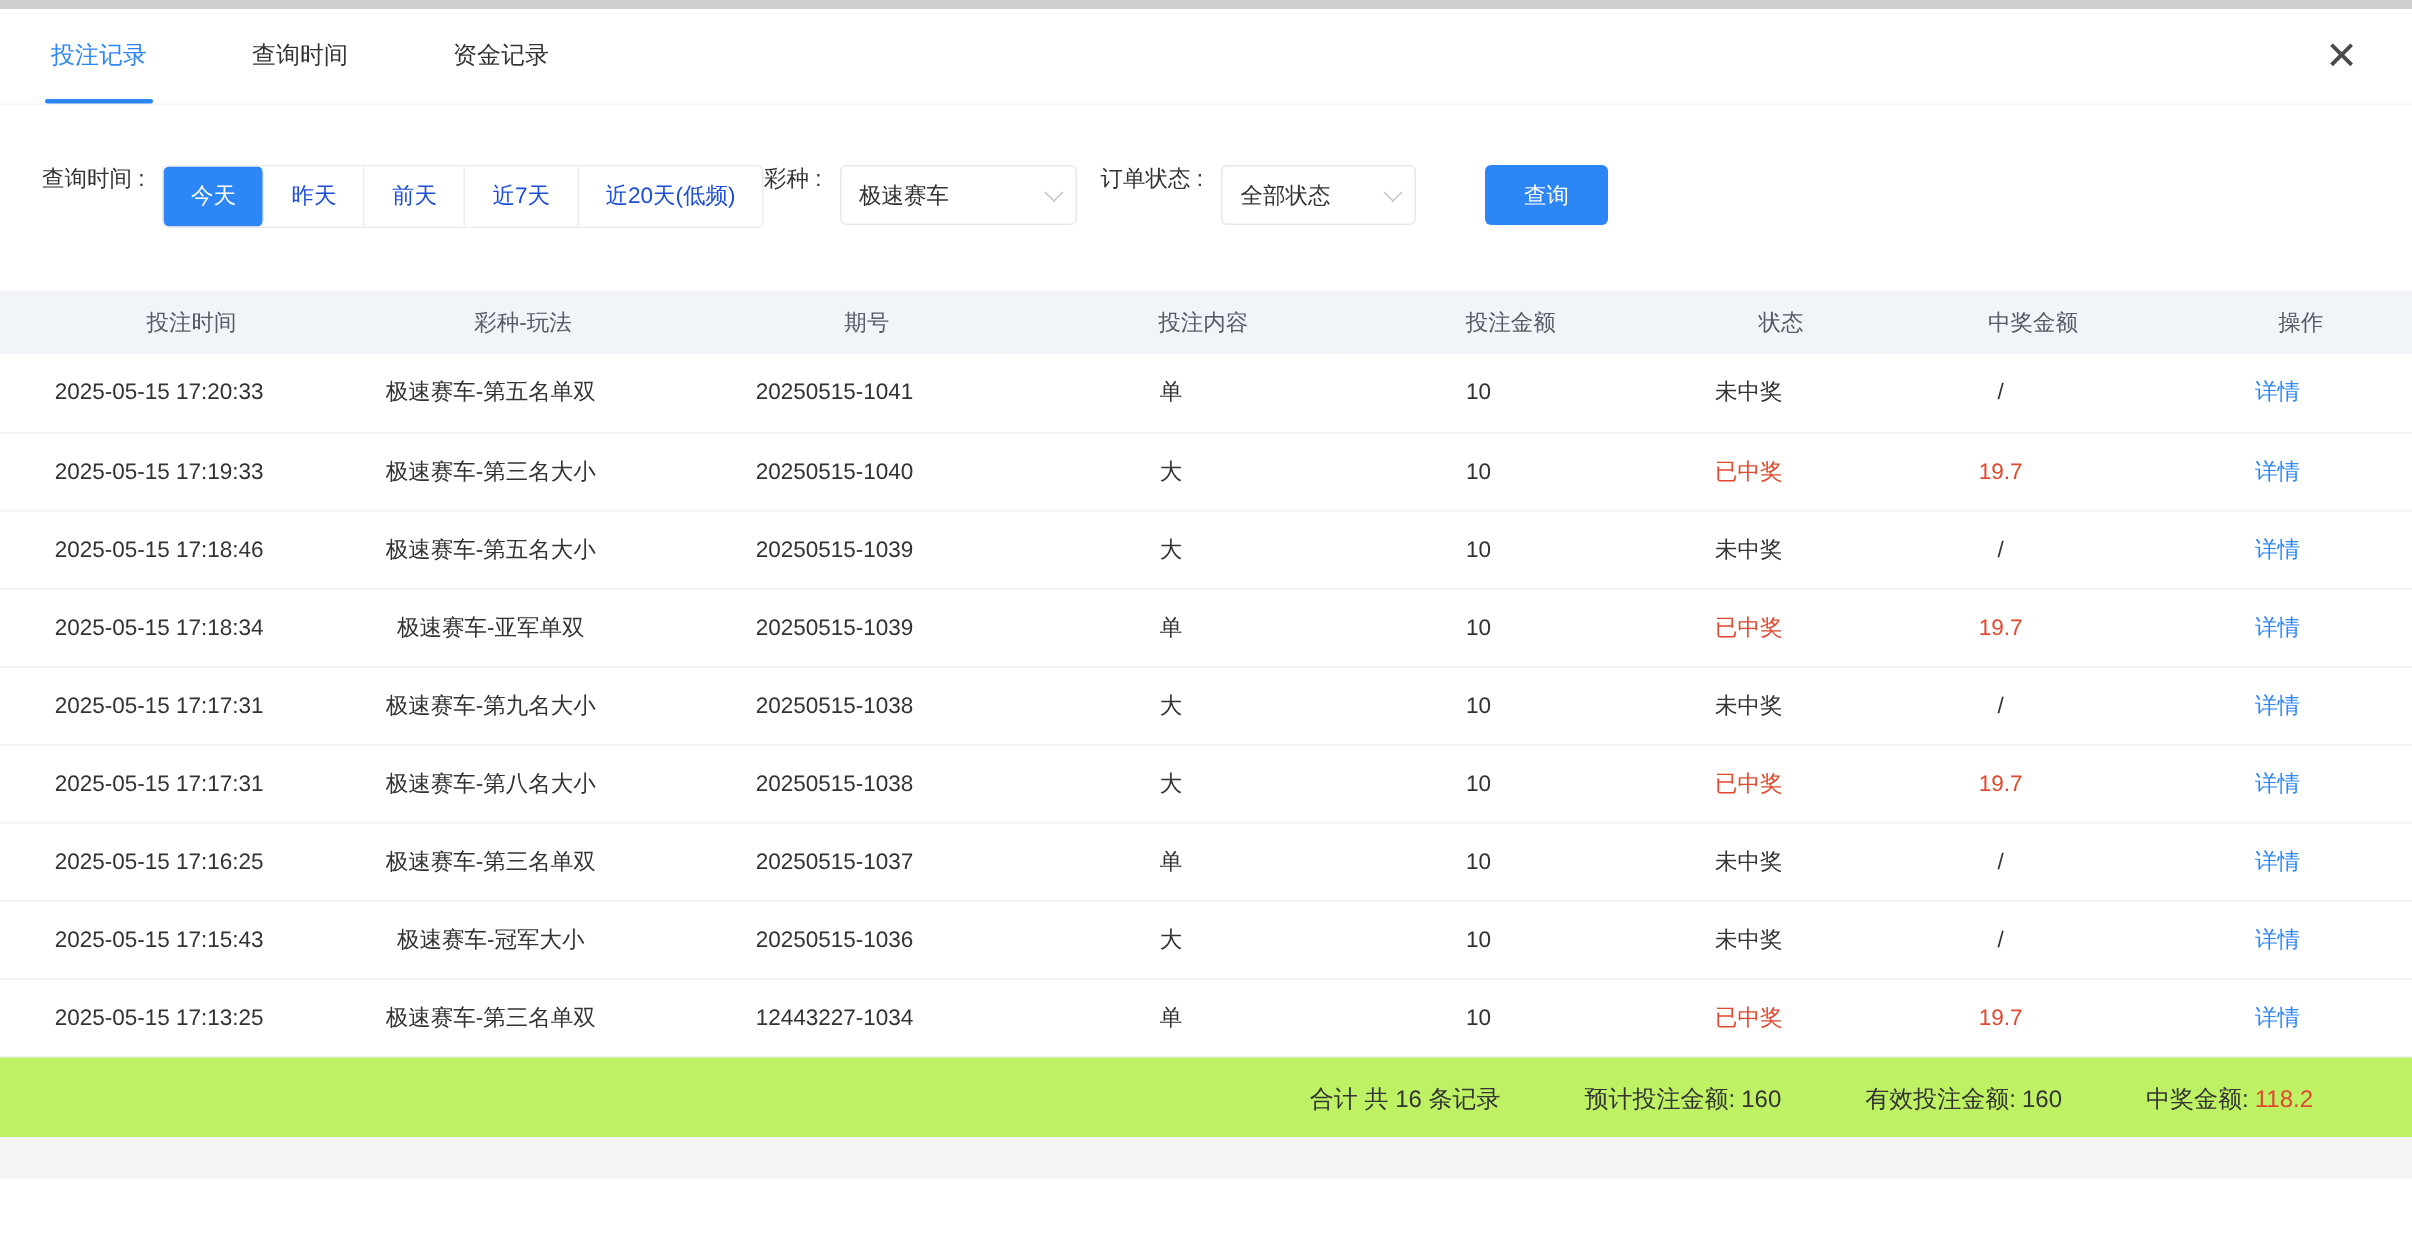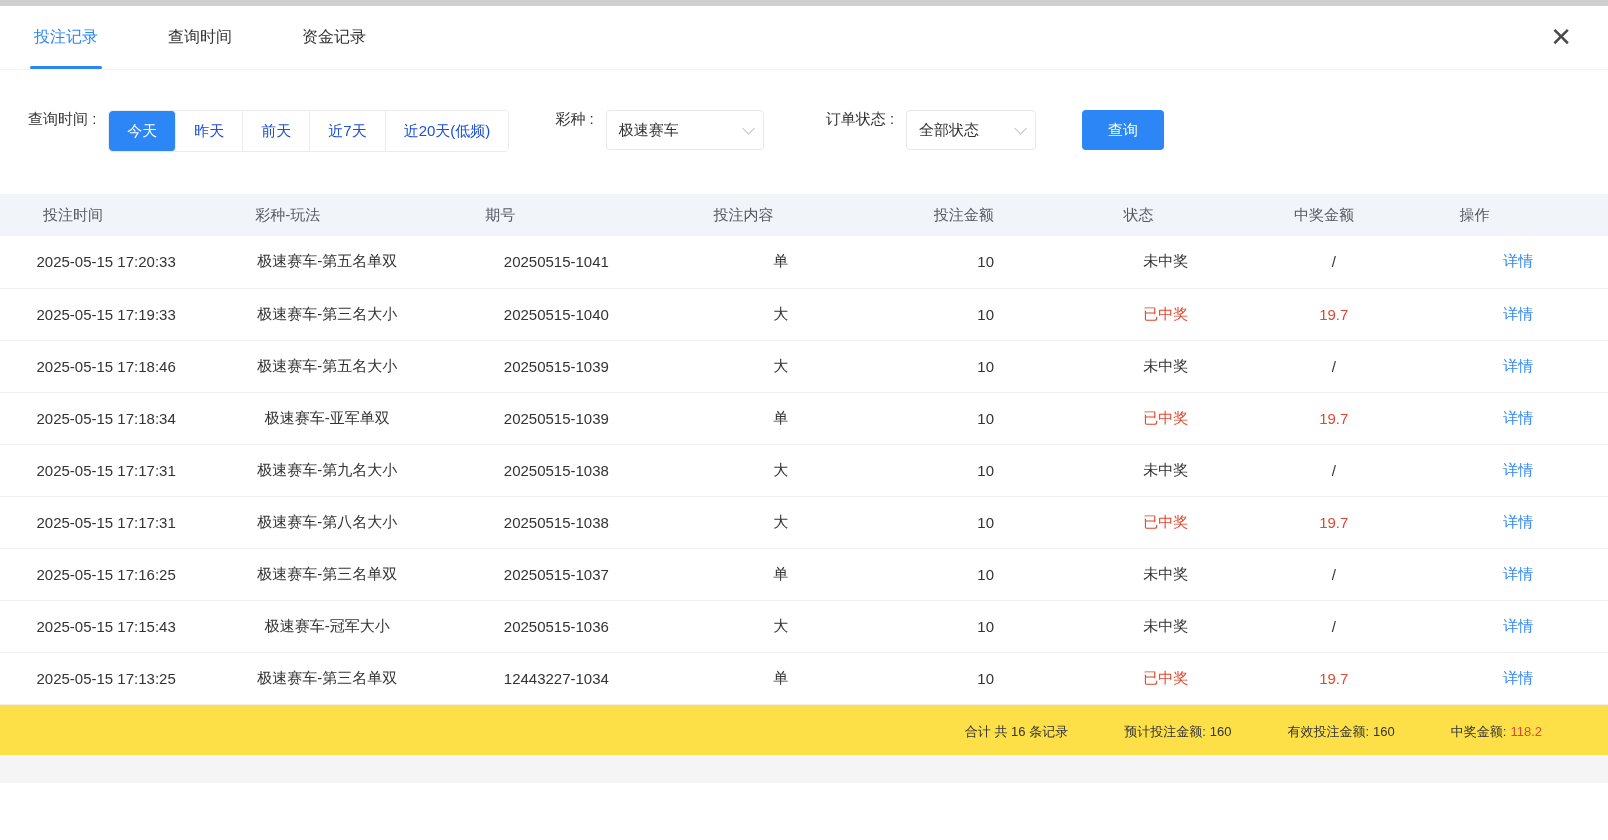--- a/index.html
+++ b/index.html
@@ -38,38 +38,38 @@
     color:#1d4ed8;border:none;border-right:1px solid #ececec;cursor:pointer;white-space:nowrap;}
   .time-btn:last-child{border-right:none;}
   .time-btn.active{background:var(--accent);color:#fff;border-radius:4px;}
   .select{display:flex;align-items:center;justify-content:space-between;
     height:40px;border:1px solid #e8e8e8;border-radius:4px;padding:0 12px;
     font-size:15px;color:#333;background:#fff;cursor:pointer;}
   .select.lottery{width:158px;margin-right:16px;}
   .select.status{width:130px;gap:23px;}
   .chevron{width:9px;height:9px;border-right:1.5px solid #c0c4cc;
     border-bottom:1.5px solid #c0c4cc;transform:rotate(45deg) translateY(-3px);}
-  .gap-lg{margin-left:46px;}
+  .gap-lg{}
   .search-btn{margin-left:46px;width:82px;height:40px;background:var(--accent);
     color:#fff;border:none;border-radius:4px;font-size:15px;cursor:pointer;}
 
   
   table{width:100%;border-collapse:collapse;table-layout:fixed;}
   thead th{background:var(--header-bg);height:42px;font-size:15px;font-weight:400;
-    color:#555a63;text-align:left;padding-left:43px;}
+    color:#555a63;text-align:center;padding-left:43px;}
   tbody td{height:52px;font-size:15px;color:#333;text-align:center;
     border-bottom:1px solid var(--border);}
   td.red,.red{color:var(--danger);}
   .detail-link{color:var(--accent);cursor:pointer;text-decoration:none;margin-left:12px;}
   col.c1{width:13.2%}col.c2{width:14.3%}col.c3{width:14.2%}col.c4{width:13.7%}
   col.c5{width:11.8%}col.c6{width:10.6%}col.c7{width:10.3%}col.c8{width:11.9%}
 
   
   .summary{display:flex;justify-content:flex-end;align-items:center;
-    padding:18px 66px 14px 0;font-size:13px;color:#333;gap:56px;background:#fde047;}
+    padding:18px 66px 14px 0;font-size:16px;color:#333;gap:56px;background:#bef264;}
   .summary .item{white-space:nowrap;}
   .summary .val{margin-left:4px;}
 </style>
 </head>
 <body>
 
 <div class="top-strip"></div>
 
 <div>
 

